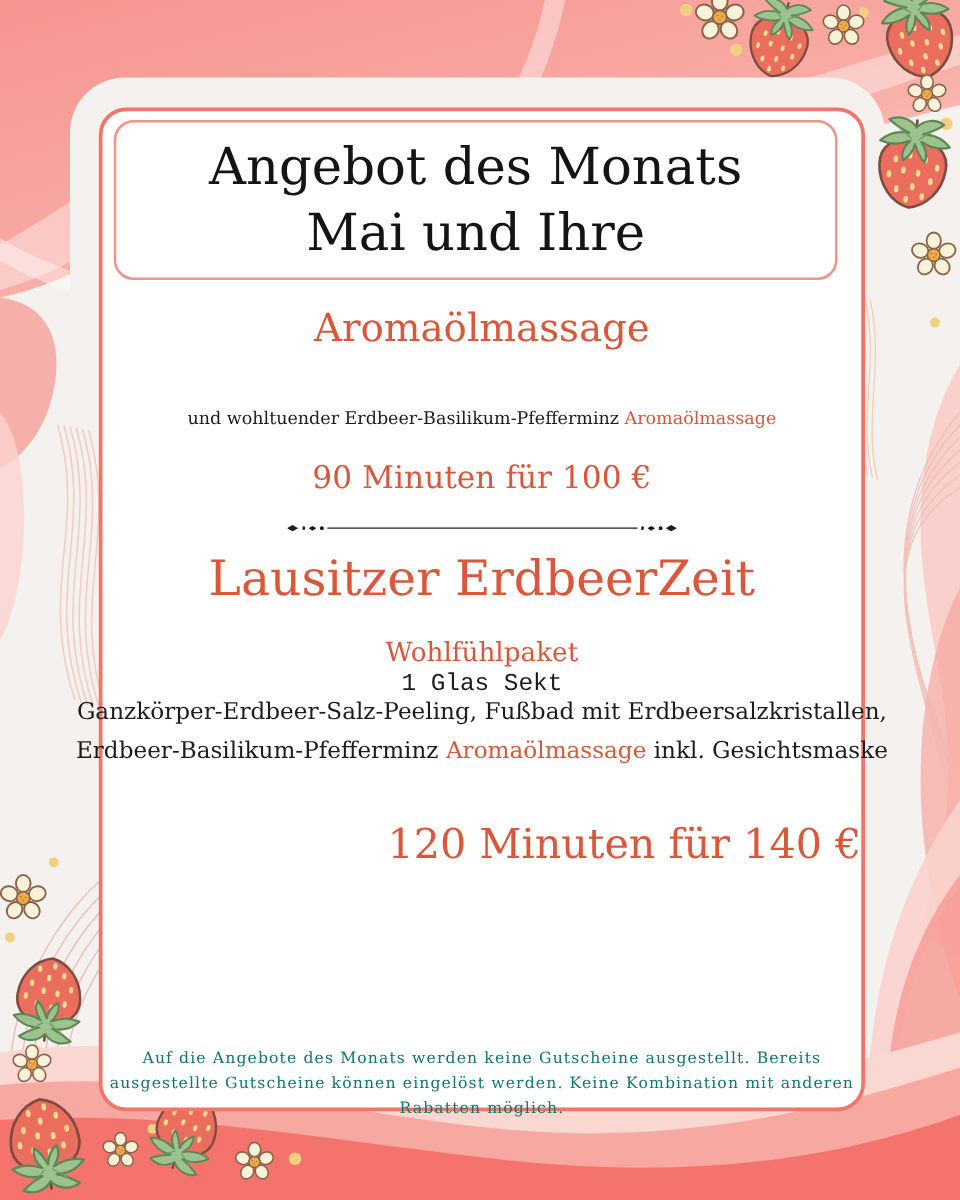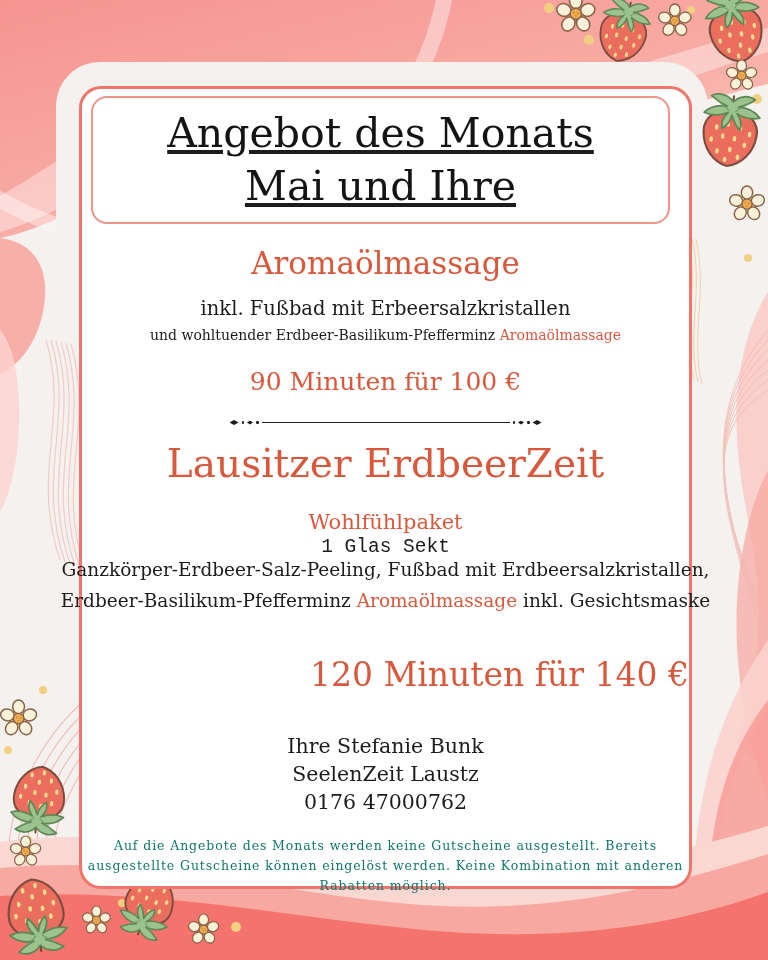--- a/index.html
+++ b/index.html
@@ -7,21 +7,21 @@
   .stage{position:relative;width:768px;height:960px;overflow:hidden;
          font-family:"DejaVu Serif", serif;color:#1d1c1a;}
   .bg{position:absolute;left:0;top:0;z-index:0;}
 
   
   .card{position:absolute;left:79px;top:86px;width:607px;height:797px;
         background:#ffffff;border:3px solid #f0756a;border-radius:22px;
         z-index:2;text-align:center;}
   .title-box{position:absolute;left:9px;right:19px;top:7px;height:124px;
         border:2px solid #ee9488;border-radius:16px;background:#fff;
-        display:flex;flex-direction:column;justify-content:center;text-decoration:underline;}
+        display:flex;flex-direction:column;justify-content:center;}
   .title-line{font-size:41px;line-height:53px;color:#151412;}
 
   .card h2,.card p{margin:0;padding:0;font-weight:normal;}
   .abs{position:absolute;left:0;right:0;}
   .nowrap{left:50%;right:auto;transform:translateX(-50%);white-space:nowrap;}
   .accent{color:#d9583b;}
 
   .h-offer1{top:156px;font-size:31px;}
   .l1{top:208px;font-size:19.5px;}
   .l2{top:238px;font-size:14px;}
@@ -177,21 +177,20 @@
   </svg>
 
   <div class="card">
 
     <div class="title-box">
       <div class="title-line">Angebot des Monats</div>
       <div class="title-line">Mai und Ihre</div>
     </div>
 
     <h2 class="abs h-offer1 accent">Aromaölmassage</h2>
-    <p class="abs l1">inkl. Fußbad mit Erbeersalzkristallen</p>
     <p class="abs l2 nowrap"><span>und wohltuender Erdbeer-Basilikum-Pfefferminz </span><span class="accent">Aromaölmassage</span></p>
     <p class="abs p1 accent">90 Minuten für 100 €</p>
 
     <div class="divider">
       <span class="dv-diamond"></span>
       <span class="dv-dot"></span>
       <span class="dv-diamond sm"></span>
       <span class="dv-dot"></span>
       <span class="dv-line"></span>
       <span class="dv-dot"></span>
@@ -200,21 +199,16 @@
       <span class="dv-diamond"></span>
     </div>
 
     <h2 class="abs h-offer2 accent">Lausitzer ErdbeerZeit</h2>
     <p class="abs sub accent">Wohlfühlpaket</p>
     <p class="abs b1">1 Glas Sekt</p>
     <p class="abs b2 nowrap">Ganzkörper-Erdbeer-Salz-Peeling, Fußbad mit Erdbeersalzkristallen,</p>
     <p class="abs b3 nowrap"><span>Erdbeer-Basilikum-Pfefferminz </span><span class="accent">Aromaölmassage</span><span> inkl. Gesichtsmaske</span></p>
     <p class="abs p2 accent">120 Minuten für 140 €</p>
 
-    <div class="abs contact">
-      <p>Ihre Stefanie Bunk</p>
-      <p>SeelenZeit Laustz</p>
-      <p>0176 47000762</p>
-    </div>
 
     <p class="abs disclaimer">Auf die Angebote des Monats werden keine Gutscheine ausgestellt. Bereits ausgestellte Gutscheine können eingelöst werden. Keine Kombination mit anderen Rabatten möglich.</p>
   </div>
 </div>
 
 </body></html>

